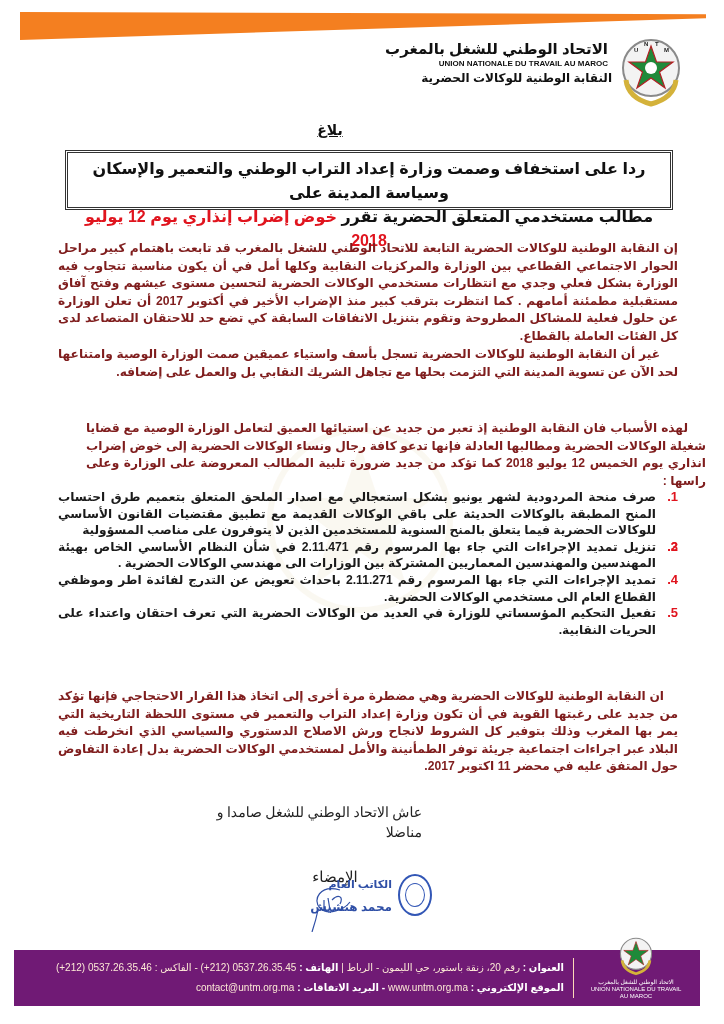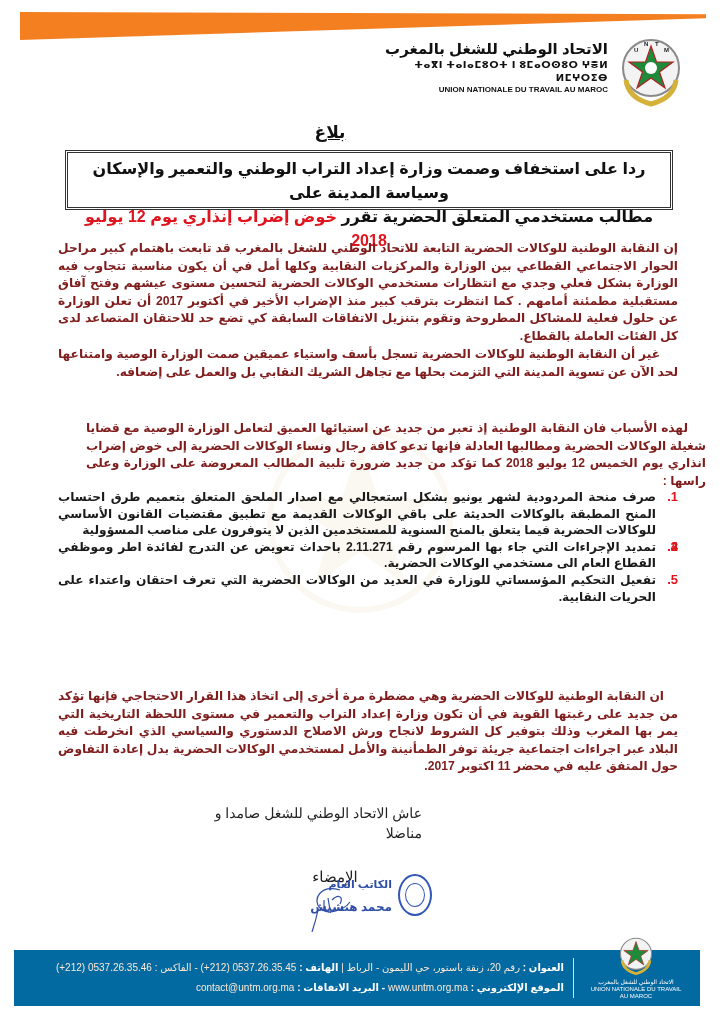--- a/index.html
+++ b/index.html
@@ -19,21 +19,21 @@
   .header-text {
     position: absolute; right: 76px; top: 4px; width: 240px; text-align: right; direction: rtl;
   }
   .hdr-ar { font-size: 15px; font-weight: bold; line-height: 18px; color: #111; }
   .hdr-tifinagh { font-size: 10px; line-height: 13px; color: #111; letter-spacing: 0.5px; direction: ltr; text-align: right; font-weight: bold; }
   .hdr-fr { font-size: 8px; font-weight: bold; line-height: 12px; color: #111; direction: ltr; text-align: right; }
   .hdr-sub { font-size: 12px; font-weight: bold; line-height: 16px; color: #111; margin-right: -4px; }
 
   .doc-title {
     position: absolute; left: 0; width: 660px; top: 122px; text-align: center;
-    font-size: 17px; font-weight: bold; text-decoration: underline;
+    font-size: 14px; font-weight: bold; text-decoration: underline;
   }
   .title-box {
     position: absolute; left: 65px; top: 150px; width: 608px; height: 60px;
     border: 3px double #333; padding: 4px 0; text-align: center; direction: rtl;
   }
   .title-box .line { font-size: 16px; font-weight: bold; line-height: 24px; }
   .red { color: #e0141e; }
 
   .body-text {
     position: absolute; left: 58px; width: 620px; direction: rtl; text-align: justify;
@@ -44,40 +44,40 @@
   .p3 { top: 420px; text-indent: 18px; margin-left: 28px; }
 
   .list { position: absolute; left: 58px; width: 620px; top: 489px; direction: rtl; font-size: 12.2px; font-weight: bold; line-height: 16.6px; color: #1a1a1a; }
   .list-item { position: relative; padding-right: 22px; text-align: justify; text-align-last: right; }
   .list-num { position: absolute; right: 0; top: 0; color: #e0141e; font-weight: bold; font-size: 13px; }
 
   .p4 { top: 688px; text-indent: 14px; }
 
   .closing {
     position: absolute; left: 180px; top: 803px; width: 242px; direction: rtl; text-align: center;
-    font-family: Liberation Sans, sans-serif; font-size: 14px; line-height: 20px; color: #222;
+    font-family: Liberation Serif, serif; font-size: 14px; line-height: 20px; color: #222;
   }
   .closing .c1 { text-align: right; }
   .sign-label {
     position: absolute; left: 270px; top: 852px; width: 130px; text-align: center;
     font-family: "Liberation Serif", serif; font-size: 15px; color: #222; direction: rtl; margin-top: 16px;
   }
   .signature-block { position: absolute; left: 282px; top: 872px; width: 150px; height: 62px; }
   .stamp {
     position: absolute; right: 0; top: 2px; width: 34px; height: 42px; border: 2px solid #3357b6; border-radius: 50%;
   }
   .stamp-inner {
     position: absolute; left: 5px; top: 7px; width: 20px; height: 24px; border: 1px solid #3357b6; border-radius: 50%;
   }
   .sig-title { position: absolute; right: 40px; top: 6px; font-size: 11px; font-weight: bold; color: #2f4fa6; direction: rtl; }
   .sig-name { position: absolute; right: 40px; top: 28px; font-size: 12px; font-weight: bold; color: #2f4fa6; direction: rtl; }
   .sig-scribble { position: absolute; left: 28px; top: 8px; width: 48px; height: 52px; }
 
   .footer {
-    position: absolute; left: 14px; top: 950px; width: 686px; height: 56px; background: #0369a1;
+    position: absolute; left: 14px; top: 950px; width: 686px; height: 56px; background: #701a75;
   }
   .footer-text {
     position: absolute; right: 136px; top: 8px; width: 520px; direction: rtl; text-align: right;
     color: #fde9d6; font-size: 10px; line-height: 20px;
   }
   .footer-text b { color: #fff; }
   .footer-divider { position: absolute; right: 126px; top: 8px; width: 1px; height: 40px; background: #fcd9b8; }
   .footer-logo { position: absolute; right: 14px; top: -14px; width: 100px; height: 66px; text-align: center; }
   .footer-logo-text { position: absolute; bottom: 2px; right: 0; width: 100px; font-size: 6px; line-height: 7px; color: #fff; direction: rtl; text-align: center; }
 
@@ -96,22 +96,22 @@
       <polygon points="33,10 38.5,26 55,26 41.5,36 47,52 33,42 19,52 24.5,36 11,26 27.5,26" fill="#1f8a3a" stroke="#b21f24" stroke-width="1.2"></polygon>
       <circle cx="33" cy="32" r="6" fill="#ffffff"></circle>
       <text x="16" y="16" font-size="6" font-weight="bold" fill="#222" font-family="Liberation Sans, sans-serif">U</text>
       <text x="26" y="10" font-size="6" font-weight="bold" fill="#222" font-family="Liberation Sans, sans-serif">N</text>
       <text x="37" y="10" font-size="6" font-weight="bold" fill="#222" font-family="Liberation Sans, sans-serif">T</text>
       <text x="46" y="16" font-size="6" font-weight="bold" fill="#222" font-family="Liberation Sans, sans-serif">M</text>
     </svg>
   </div>
   <div class="header-text">
     <div class="hdr-ar">الاتحاد الوطني للشغل بالمغرب</div>
-    <div class="hdr-tifinagh">ⵜⴰⴳⵏ ⵜⴰⵏⴰⵎⵓⵔⵜ ⵏ ⵓⵎⴰⵔⵙⵓⵔ ⵖⴻⵍ ⵍⵎⵖⵔⵉⴱ</div>
     <div class="hdr-fr">UNION NATIONALE DU TRAVAIL AU MAROC</div>
+    <div class="hdr-sub">النقابة الوطنية للوكالات الحضرية</div>
   </div>
 </div>
 
 <div class="watermark">
   <svg width="200" height="200" viewBox="0 0 200 200">
     <circle cx="100" cy="100" r="90" fill="none" stroke="#c9a14a" stroke-width="6"></circle>
     <polygon points="100,25 118,78 174,78 129,111 146,165 100,132 54,165 71,111 26,78 82,78" fill="#c9a14a"></polygon>
   </svg>
 </div>
 
@@ -132,20 +132,21 @@
 <div class="list">
   <div class="list-item">
     <span class="list-num">1.</span>
     <span>صرف منحة المردودية لشهر يونيو بشكل استعجالي مع اصدار الملحق المتعلق بتعميم طرق احتساب المنح المطبقة بالوكالات الحديثة على باقي الوكالات القديمة مع تطبيق مقتضيات القانون الأساسي للوكالات الحضرية فيما يتعلق بالمنح السنوية للمستخدمين الذين لا يتوفرون على مناصب المسؤولية</span>
   </div>
   <div class="list-item">
     <span class="list-num">2.</span>
   </div>
   <div class="list-item">
     <span class="list-num">3.</span>
+    <span>تنزيل تمديد الإجراءات التي جاء بها المرسوم رقم 2.11.471 في شأن النظام الأساسي الخاص بهيئة المهندسين والمهندسين المعماريين المشتركة بين الوزارات الى مهندسي الوكالات الحضرية .</span>
   </div>
   <div class="list-item">
     <span class="list-num">4.</span>
     <span>تمديد الإجراءات التي جاء بها المرسوم رقم 2.11.271 باحداث تعويض عن التدرج لفائدة اطر وموظفي القطاع العام الى مستخدمي الوكالات الحضرية.</span>
   </div>
   <div class="list-item">
     <span class="list-num">5.</span>
     <span>تفعيل التحكيم المؤسساتي للوزارة في العديد من الوكالات الحضرية التي تعرف احتقان واعتداء على الحريات النقابية.</span>
   </div>
 </div>

